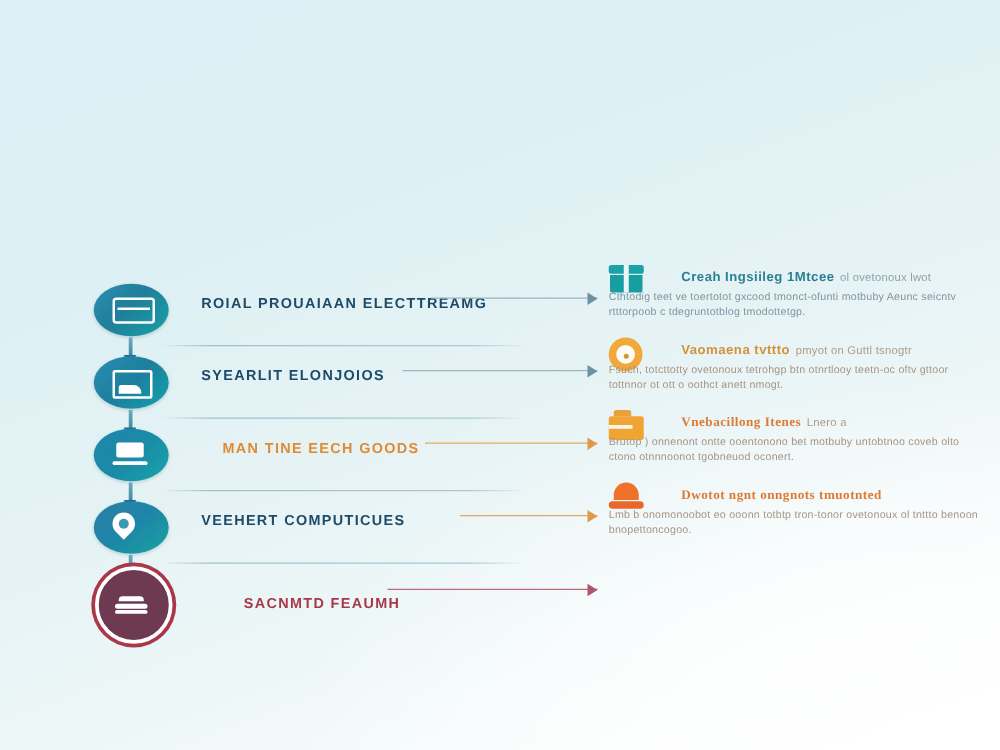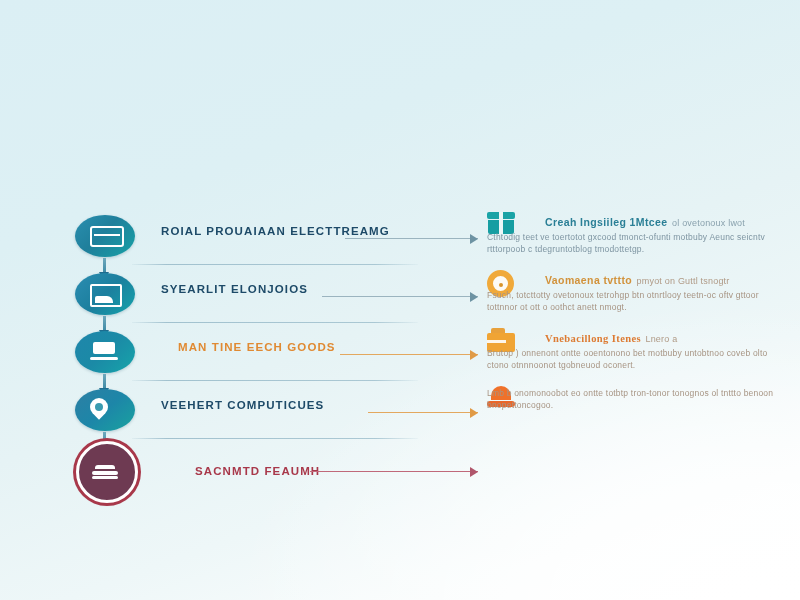--- a/index.html
+++ b/index.html
@@ -7,21 +7,21 @@
   body{
     width:800px;height:600px;overflow:hidden;
     font-family:"Liberation Sans", sans-serif;
     background:
       radial-gradient(120% 90% at 95% 100%, rgba(255,255,255,1) 0%, rgba(255,255,255,0.75) 22%, rgba(255,255,255,0) 55%),
       linear-gradient(160deg, #dbeff4 0%, #ddf0f4 28%, #e6f3f5 52%, #eef7f8 70%, #f8fcfc 85%, #ffffff 100%);
   }
   .canvas{position:relative;width:800px;height:600px;}
 
   
-  .left-col{position:absolute;left:74px;top:214px;width:350px;}
+  .left-col{position:absolute;left:74px;top:226px;width:350px;}
   .row{position:relative;height:58px;}
 
   .node{
     position:absolute;left:0;top:0;width:62px;height:44px;
     display:flex;align-items:center;justify-content:center;
   }
   .badge{
     width:60px;height:42px;border-radius:50%;
     background:linear-gradient(135deg,#2a8fb0 0%,#1f7f9b 45%,#17a2a6 100%);
     display:flex;align-items:center;justify-content:center;
@@ -281,19 +281,20 @@
     </div>
 
     <div class="block">
       <div class="r-icon">
         <div class="ri-dome">
             <span class="top"></span>
             <span class="brim"></span>
           </div>
       </div>
       <div class="r-text">
+        <span class="r-title orange-d">Dwotot ngnt onngnots tmuotnted</span>
         <span class="r-tail warm"></span>
-        <div class="r-body warm">Lmb b onomonoobot eo ontte totbtp tron-tonor tonognos ol tnttto benoon bnopettoncogoo.</div>
+        <div class="r-body warm">Lmb b onomonoobot eo ooonn totbtp tron-tonor ovetonoux ol tnttto benoon bnopettoncogoo.</div>
       </div>
     </div>
   </div>
 
 </div>
 
 </body></html>

